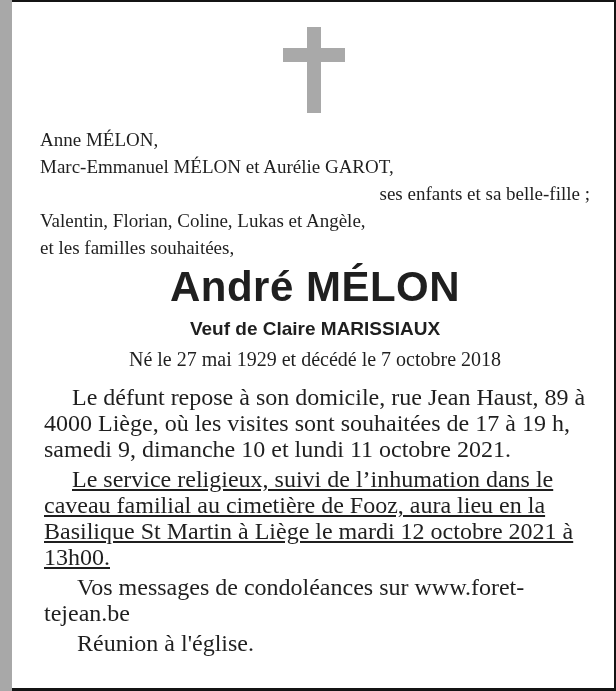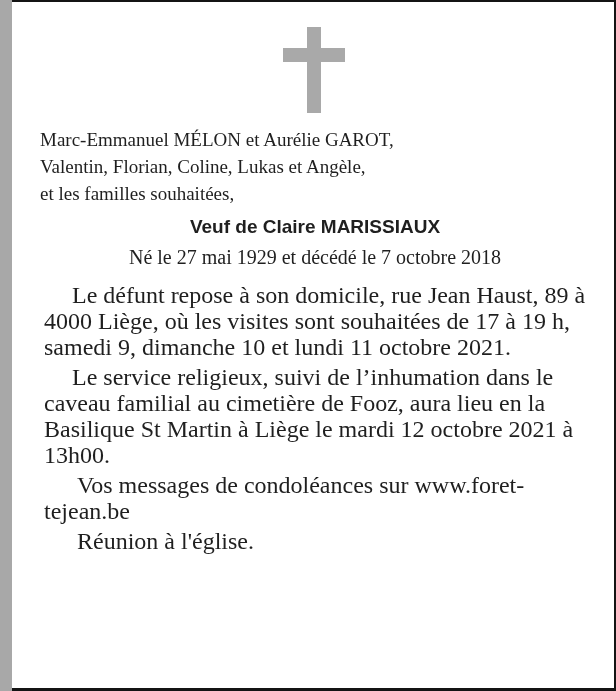--- a/index.html
+++ b/index.html
@@ -84,40 +84,43 @@
     font-size: 20px;
     line-height: 24px;
   }
   .para {
     margin: 4px;
     font-size: 24px;
     line-height: 26px;
     text-indent: 28px;
   }
   .para.first { margin-top: 13px; }
-  .para.second { margin-top: 2px; }
+  .para.second { margin-top: 2px; text-decoration: underline; }
   .para.closing { text-indent: 33px; }
 </style>
 </head>
 <body>
 
 <div class="scan-strip"></div>
 <div class="page-frame"></div>
 
 <div class="cross">
   <div class="v"></div>
   <div class="h"></div>
 </div>
 
 <div class="content">
+  <div class="fam-line">Anne MÉLON,</div>
   <div class="fam-line">Marc-Emmanuel MÉLON et Aurélie GAROT,</div>
+  <div class="fam-line right">ses enfants et sa belle-fille ;</div>
   <div class="fam-line">Valentin, Florian, Coline, Lukas et Angèle,</div>
   <div class="fam-line">et les familles souhaitées,</div>
 
 
+  <div class="deceased-name">André MÉLON</div>
   <div class="relationship">Veuf de Claire MARISSIAUX</div>
   <div class="life-dates">Né le 27 mai 1929 et décédé le 7 octobre 2018</div>
 
   <p class="para first">Le défunt repose à son domicile, rue Jean Haust, 89 à 4000 Liège, où les visites sont souhaitées de 17 à 19 h, samedi 9, dimanche 10 et lundi 11 octobre 2021.</p>
   <p class="para second">Le service religieux, suivi de l’inhumation dans le caveau familial au cimetière de Fooz, aura lieu en la Basilique St Martin à Liège le mardi 12 octobre 2021 à 13h00.</p>
   <p class="para closing">Vos messages de condoléances sur www.foret-tejean.be</p>
   <p class="para closing">Réunion à l'église.</p>
 </div>
 
 </body></html>

